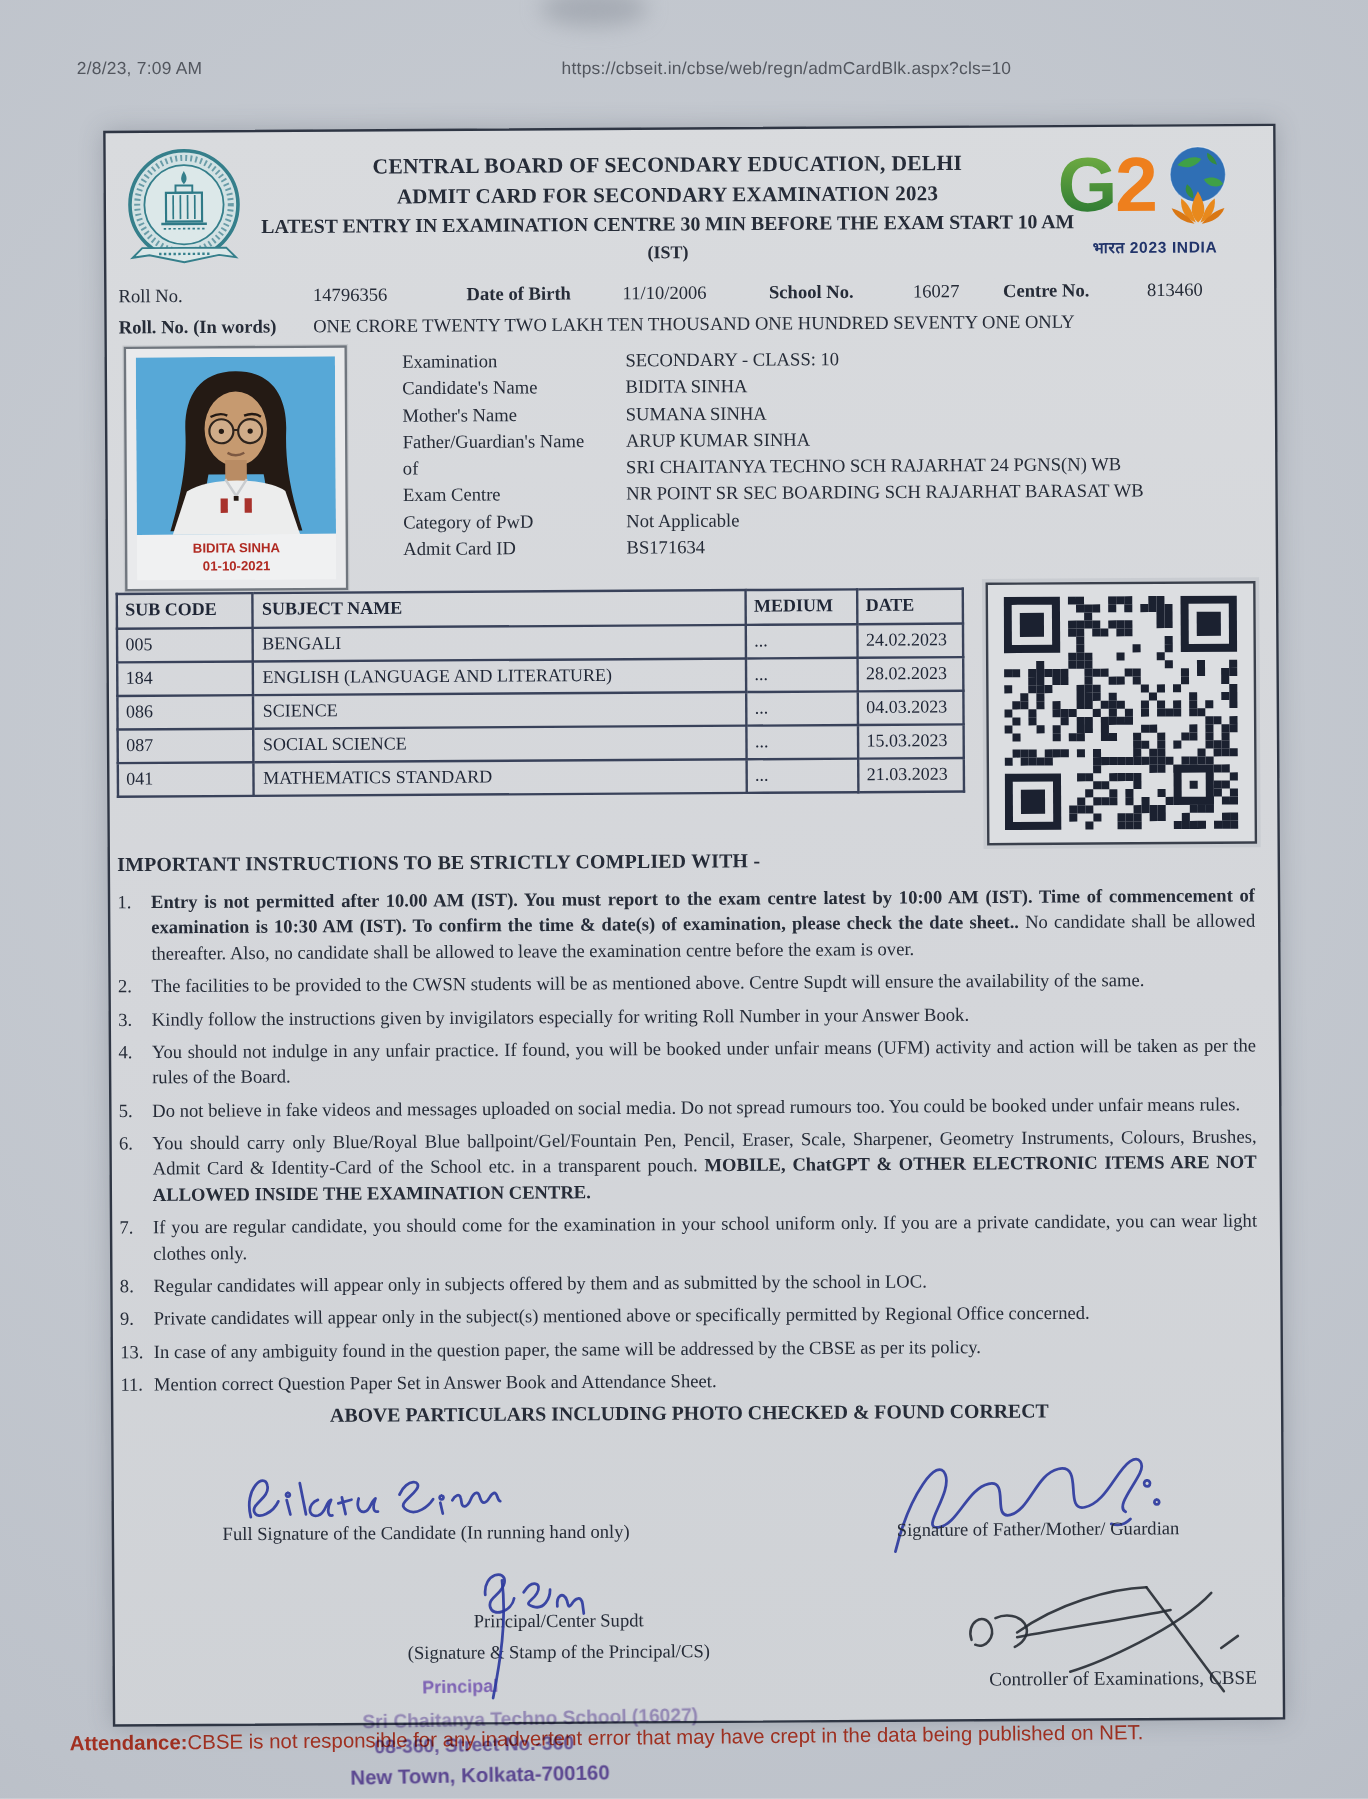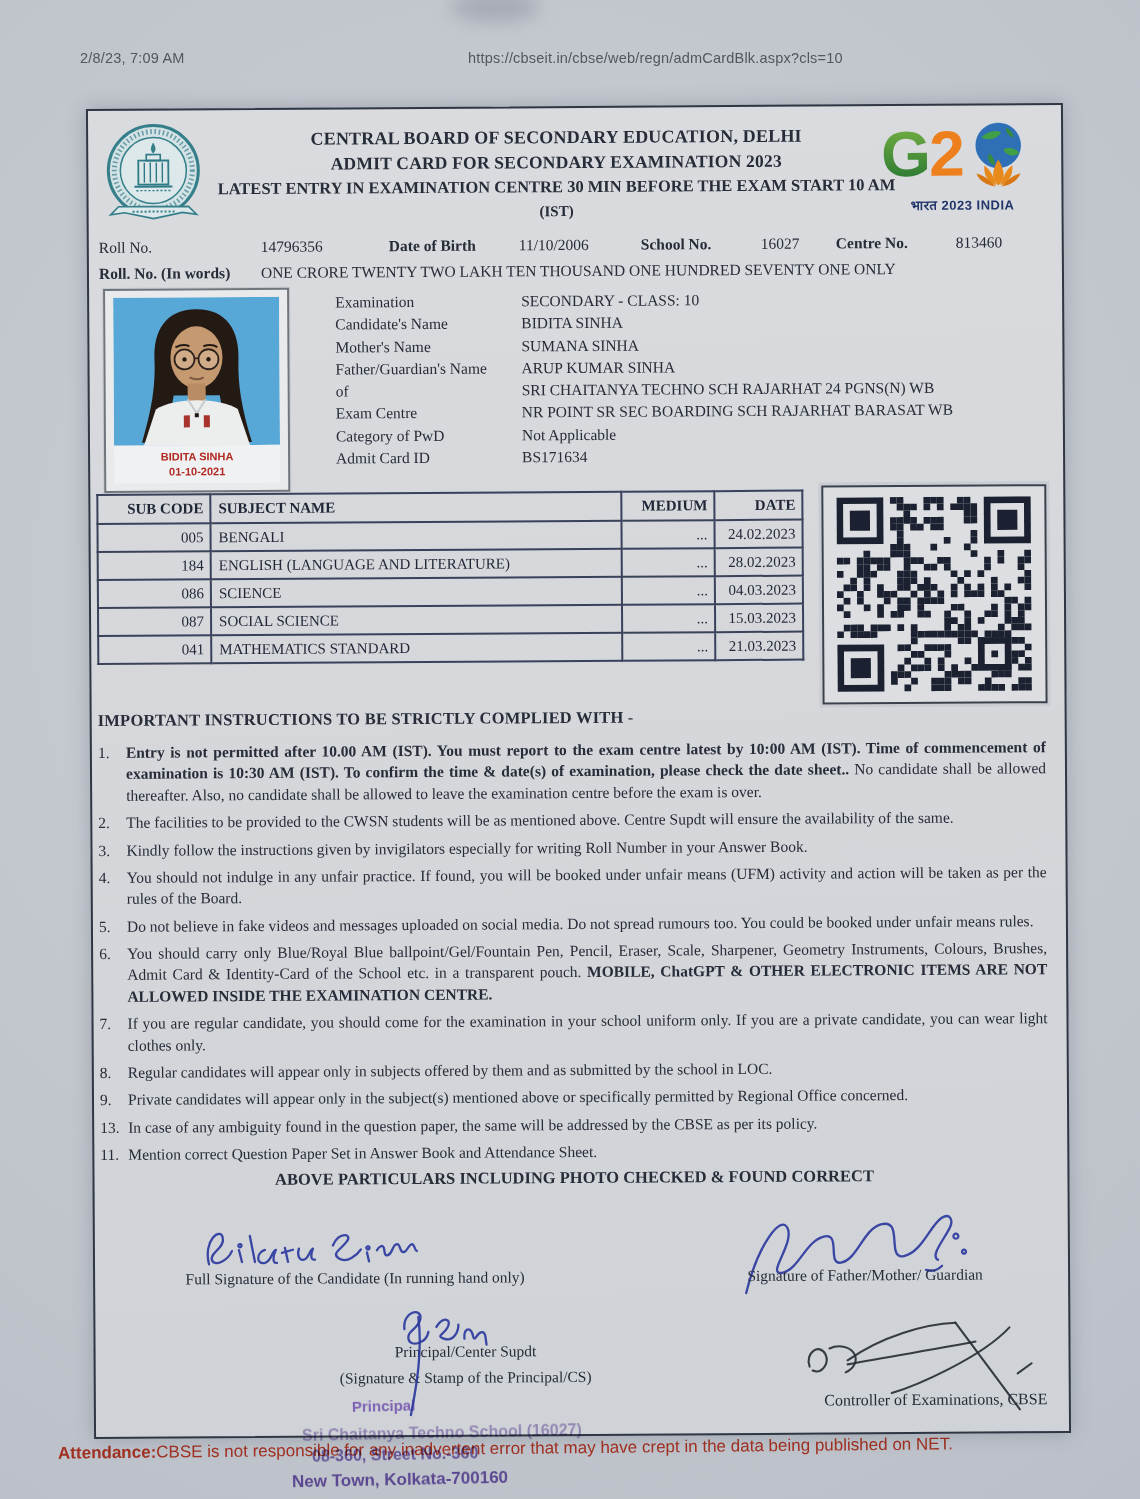--- a/index.html
+++ b/index.html
@@ -3,21 +3,21 @@
 <meta charset="utf-8">
 <style>
   html,body{margin:0;padding:0}
   body{
     width:1140px;height:1499px;position:relative;overflow:hidden;
     background:radial-gradient(150% 120% at 45% 40%, #cbcfd5 0%, #bdc2ca 55%, #a9aeb8 100%);
     font-family:"Liberation Serif","DejaVu Serif",serif;color:#262c38;
   }
   .topbar-text{position:absolute;top:50px;font-family:"Liberation Sans","DejaVu Sans",sans-serif;
     font-size:14.5px;color:#52565e;letter-spacing:.2px}
-  #ts{left:80px} #url{left:468px}
+  #ts{left:64px} #url{left:468px}
   .smudge{position:absolute;left:450px;top:-8px;width:90px;height:30px;background:#8e949e;
     border-radius:50%;filter:blur(9px);opacity:.55}
 
   .card{position:absolute;left:90px;top:106px;width:973px;height:1326px;
     border:2px solid #2f3644;box-shadow:0 0 20px rgba(70,75,88,.28);
     background:linear-gradient(178deg,#d9dbde 0%,#d4d6da 55%,#cfd2d6 100%);
     transform:rotate(-0.35deg);transform-origin:50% 50%}
   .abs{position:absolute}
 
   
@@ -44,21 +44,21 @@
   .details{left:246px;top:184px;width:710px}
   .detail-row{height:22.3px;font-size:15.5px;white-space:nowrap}
   .d-label{display:inline-block;width:186px;font-weight:500}
   .d-value{font-weight:500}
 
   
   .subj{left:6px;top:383px}
   table{border-collapse:collapse;font-size:15px;color:#1f2636}
   th,td{border:2px solid #39425a;padding:0 6px;height:26px}
   th{font-weight:700;height:27px}
-  .c{text-align:right}
+  .c{text-align:left}
   td.subname,th.subname{text-align:left;padding-left:7px}
 
   
   .qr{left:731px;top:379px;width:221px;height:215px;border:2px solid #3a404c;
     background:#dcdee1;display:flex;align-items:center;justify-content:center;
     box-shadow:0 0 0 3px #c9ccd1}
 
   
   .instructions{left:6px;top:600px;width:948px}
   .ins-head{font-size:16.5px;font-weight:700;margin-bottom:11px;letter-spacing:.2px}

